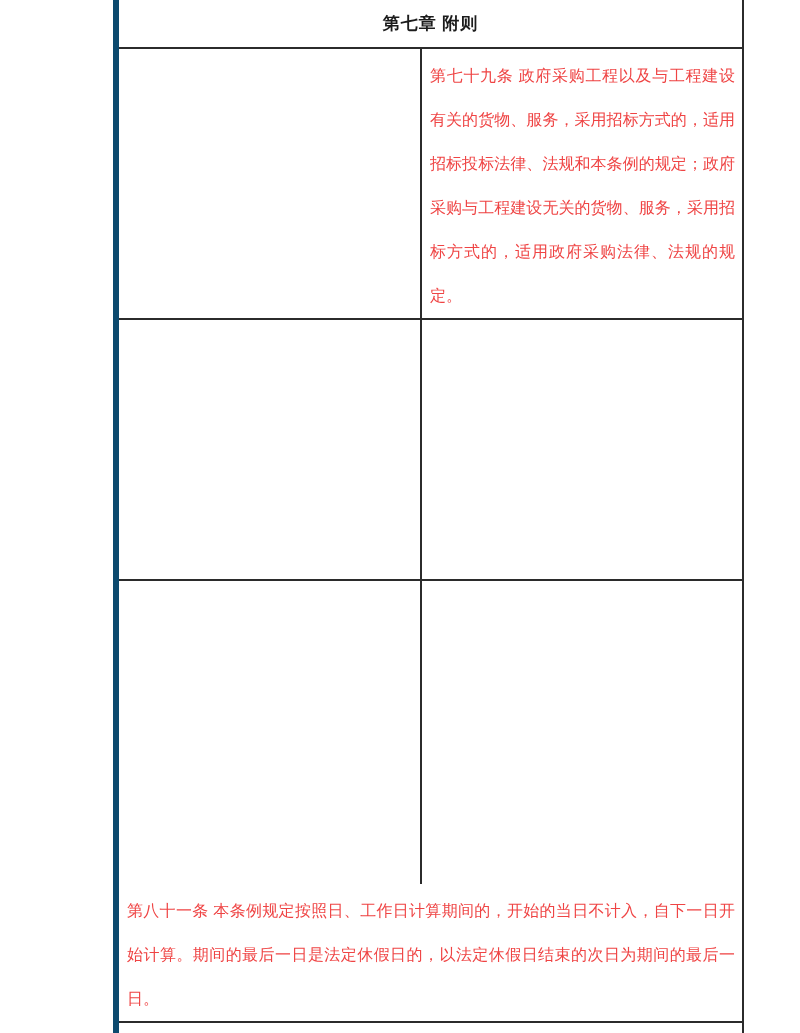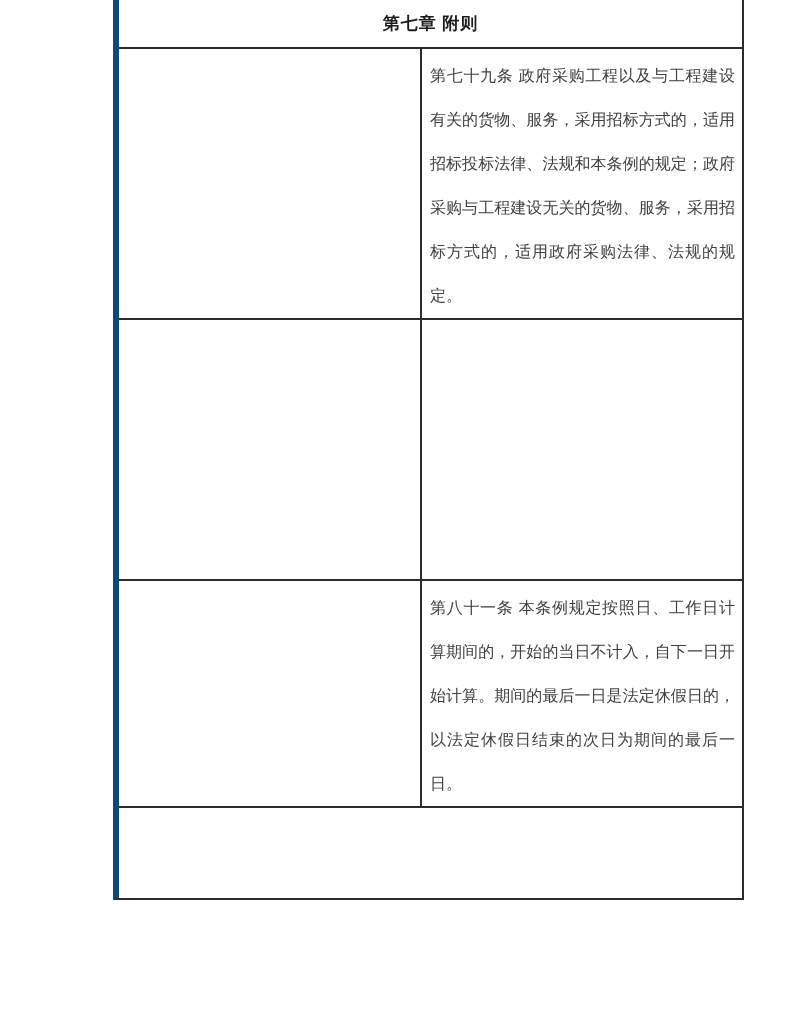--- a/index.html
+++ b/index.html
@@ -52,23 +52,23 @@
     text-align: justify;
   }
   .td-left {
     width: 303px;
     flex: 0 0 303px;
     border-right: 2px solid #2b2b2b;
   }
   .td-right { flex: 1; }
   .row-79  { min-height: 218px; }
   .row-80  { min-height: 261px; }
-  .row-81  { min-height: 180px; }
+  .row-81  { min-height: 180px; flex-direction: column; }
   .row-eff { min-height: 90px; }
-  .red-text  { color: #404040; }
+  .red-text  { color: #ef4444; }
   .date-red  { color: #b8352e; }
   .date-blue { color: #7193c0; }
   .black-text { color: #212121; }
 </style>
 </head>
 <body>
 
 <div class="page">
   <div class="doc-table">
 

